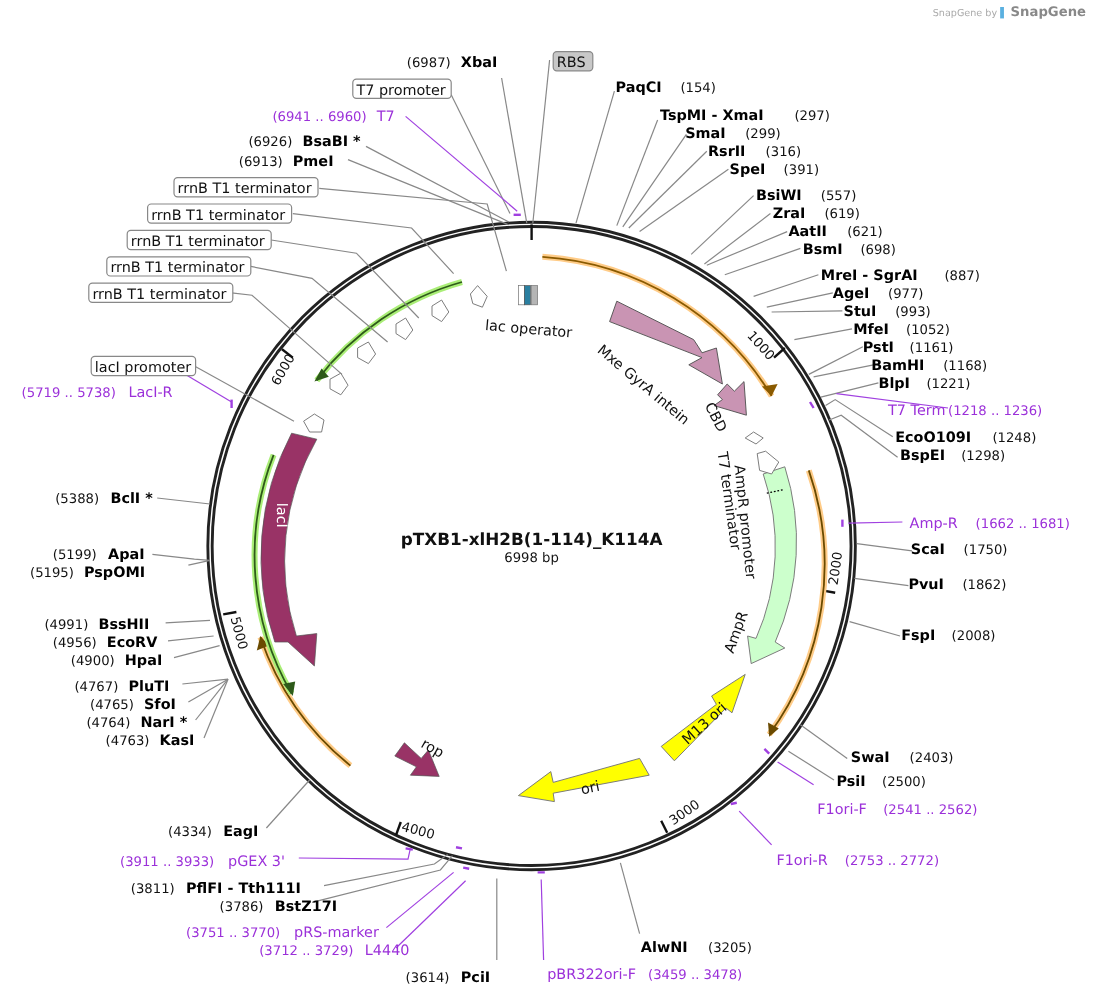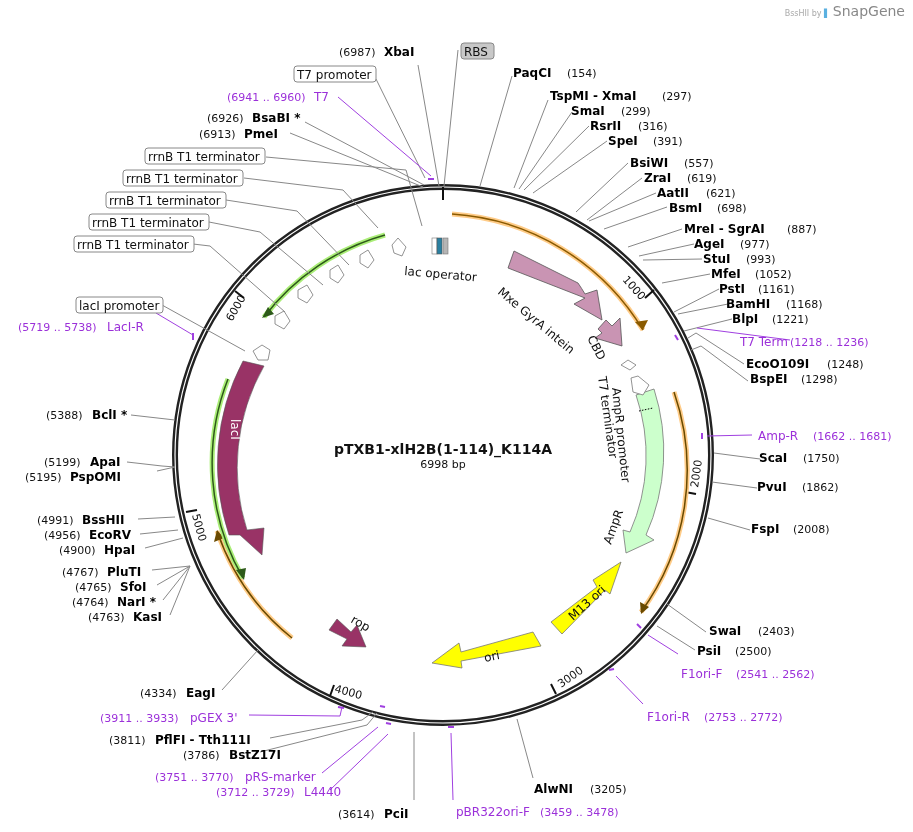--- a/index.html
+++ b/index.html
@@ -10,27 +10,27 @@
   .prim{font-size:12px;fill:#9b30d9;}
   .primpos{font-size:11px;fill:#9b30d9;}
   .feat{font-size:12px;fill:#111;}
   .tick{font-size:11px;fill:#111;}
   .ln{stroke:#888;stroke-width:1;fill:none;}
   .pl{stroke:#a040e0;stroke-width:1;fill:none;}
   .box{fill:#fff;stroke:#888;stroke-width:1;}
   .title{font-size:14px;font-weight:bold;fill:#111;}
   .sub{font-size:11px;fill:#111;}
   .wm{position:absolute;right:8px;top:3px;font-size:8px;color:#aaa;}
-  .wm b{color:#888;font-weight:normal;font-size:14px;}
+  .wm b{color:#888;font-weight:bold;font-size:11px;}
 </style>
 </head>
 <body>
 
 <div class="wm">
-  <span>BssHII by</span>
+  <span>SnapGene by</span>
   <span style="color:#5ab0e0">▌</span>
   <b>SnapGene</b>
 </div>
 
 <svg width="913" height="832" viewBox="0 0 913 832">
 
   <g>
     <circle cx="443" cy="455" r="268" fill="none" stroke="#222" stroke-width="6"></circle>
     <circle cx="443" cy="455" r="268" fill="none" stroke="#fff" stroke-width="1.2"></circle>
   </g>

